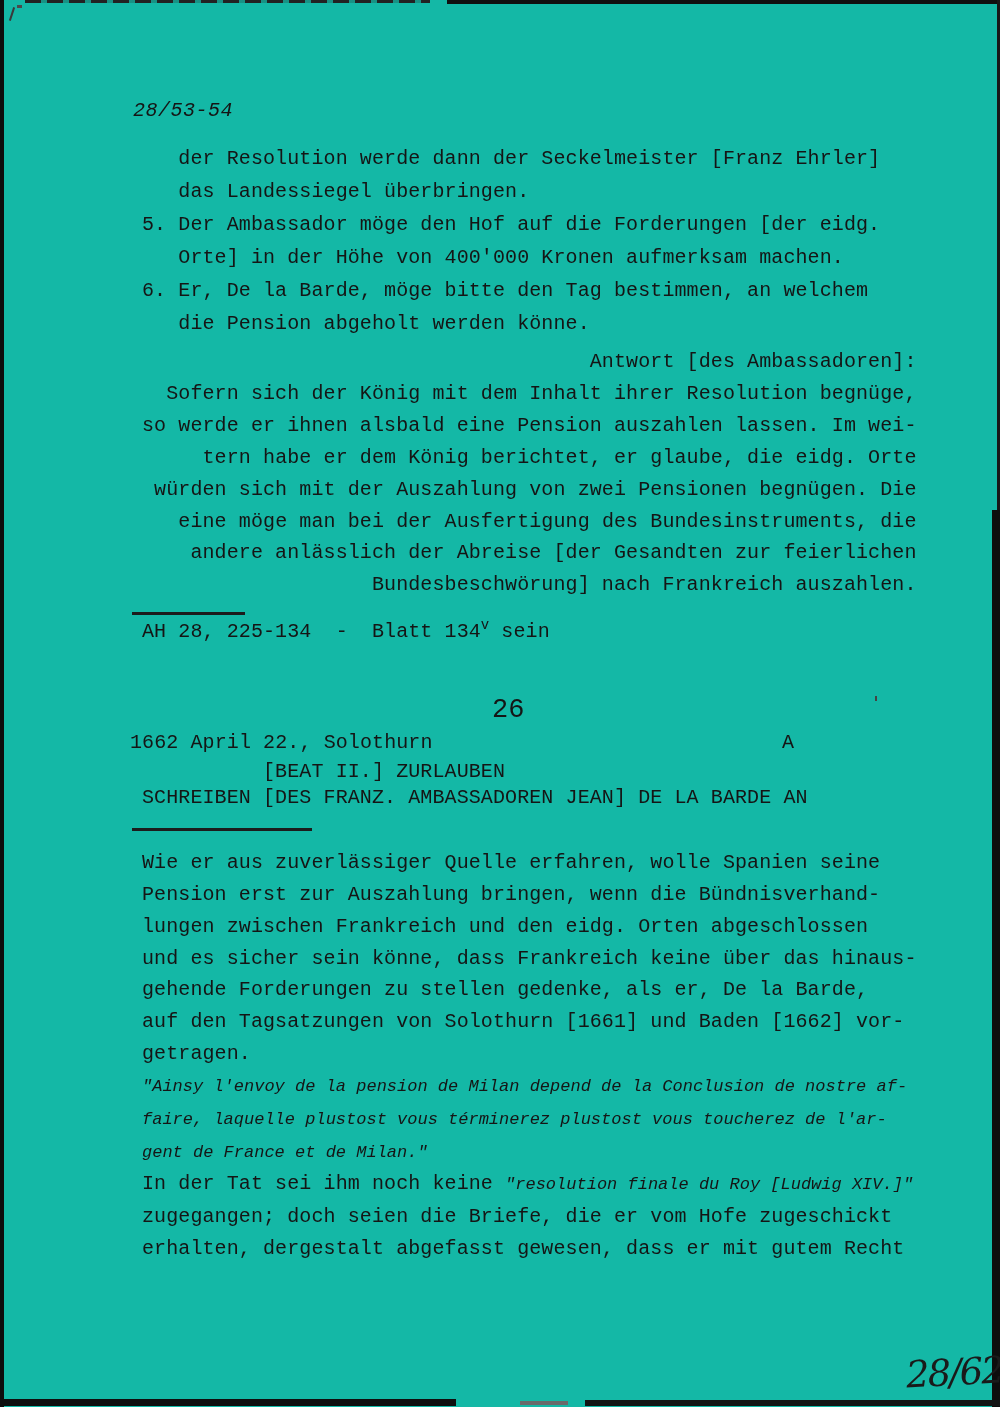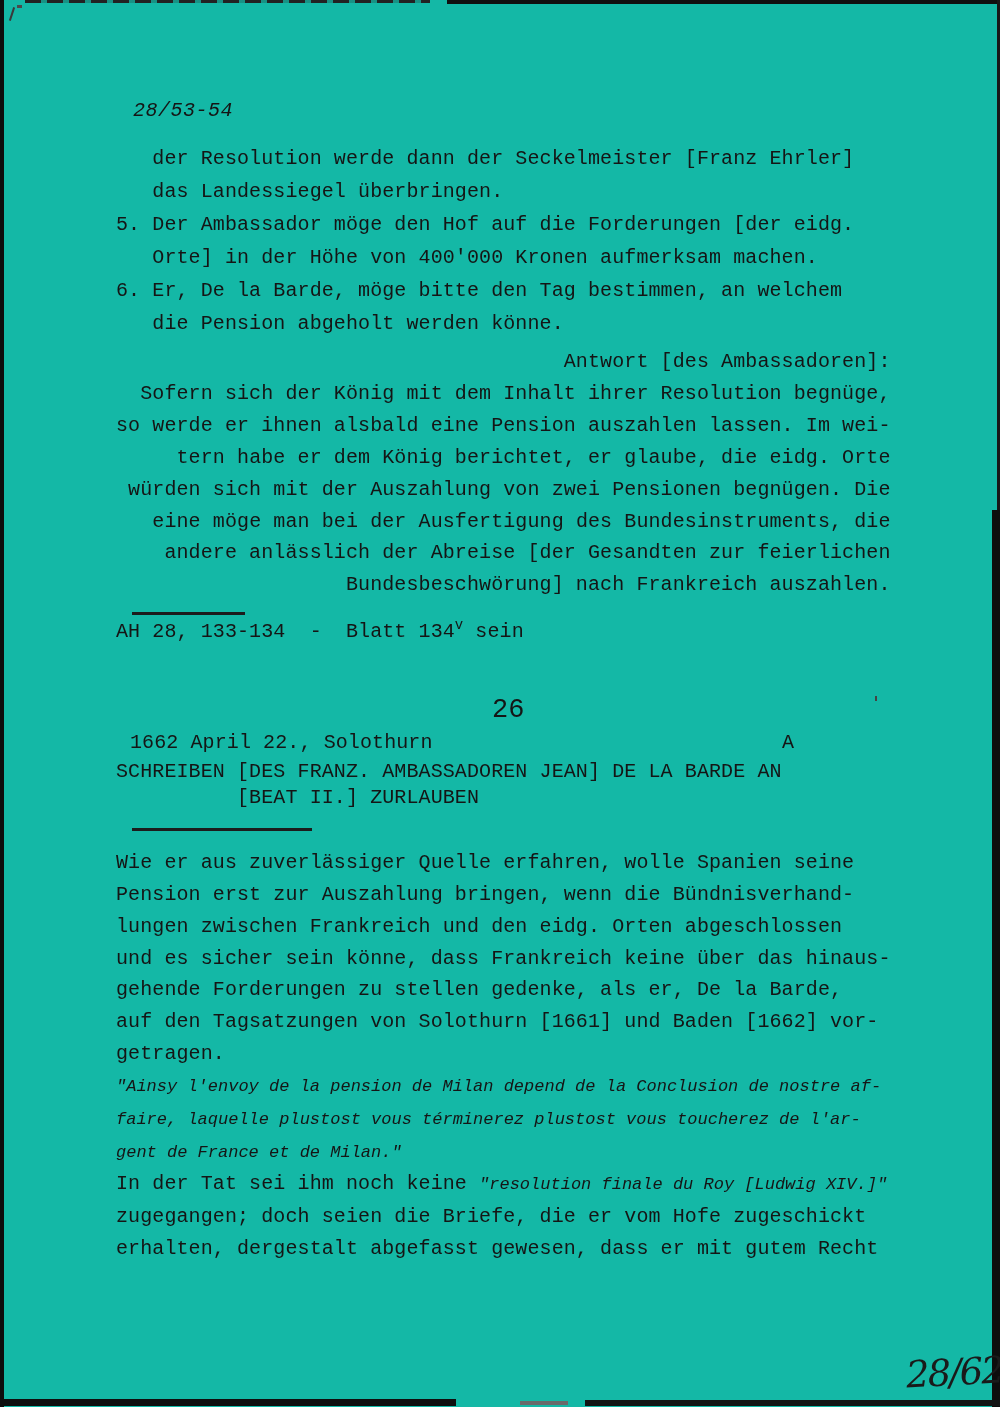--- a/index.html
+++ b/index.html
@@ -9,21 +9,21 @@
   }
   .page{
     position:relative;
     width:1000px;height:1407px;
     background:#14b8a6;
     overflow:hidden;
     color:#151515;
   }
   .tblock{
     position:absolute;
-    left:116px;
+    left:142px;
     font-size:20px;
     letter-spacing:0.1px;
     white-space:pre;
   }
   .tblock .line{white-space:pre;}
   .b1{top:142px;} .b1 .line{line-height:33px;}
   .b2{top:346px;} .b2 .line{line-height:31.9px;text-align:right;}
   .src{top:619px;} .src .line{line-height:26px;}
   .title54{top:759px;} .title54 .line{line-height:26.3px;}
   .body54{top:847px;} .body54 .line{line-height:31.85px;}
@@ -103,25 +103,25 @@
   <div class="edge corner-dot"></div>
   <div class="edge speck"></div>
 
   <div class="page-header">28/53-54</div>
 
   <div class="tblock b1"><div class="line"><span>   der Resolution werde dann der Seckelmeister [Franz Ehrler]</span></div><div class="line"><span>   das Landessiegel überbringen.</span></div><div class="line"><span>5. Der Ambassador möge den Hof auf die Forderungen [der eidg.</span></div><div class="line"><span>   Orte] in der Höhe von 400'000 Kronen aufmerksam machen.</span></div><div class="line"><span>6. Er, De la Barde, möge bitte den Tag bestimmen, an welchem</span></div><div class="line"><span>   die Pension abgeholt werden könne.</span></div></div>
 
   <div class="tblock b2"><div class="line"><span>Antwort [des Ambassadoren]:</span></div><div class="line"><span>Sofern sich der König mit dem Inhalt ihrer Resolution begnüge,</span></div><div class="line"><span>so werde er ihnen alsbald eine Pension auszahlen lassen. Im wei-</span></div><div class="line"><span>tern habe er dem König berichtet, er glaube, die eidg. Orte</span></div><div class="line"><span>würden sich mit der Auszahlung von zwei Pensionen begnügen. Die</span></div><div class="line"><span>eine möge man bei der Ausfertigung des Bundesinstruments, die</span></div><div class="line"><span>andere anlässlich der Abreise [der Gesandten zur feierlichen</span></div><div class="line"><span>Bundesbeschwörung] nach Frankreich auszahlen.</span></div></div>
 
   <div class="rule rule1"></div>
-  <div class="tblock src"><div class="line"><span>AH 28, 133-134  -  Blatt 134</span><span class="sup">v</span><span> sein</span></div></div>
+  <div class="tblock src"><div class="line"><span>AH 28, 225-134  -  Blatt 134</span><span class="sup">v</span><span> sein</span></div></div>
 
   <div class="doc-number">26</div>
   <div class="date-line">1662 April 22., Solothurn</div>
   <div class="side-letter">A</div>
-  <div class="tblock title54"><div class="line"><span>SCHREIBEN [DES FRANZ. AMBASSADOREN JEAN] DE LA BARDE AN</span></div><div class="line"><span>          [BEAT II.] ZURLAUBEN</span></div></div>
+  <div class="tblock title54"><div class="line"><span>          [BEAT II.] ZURLAUBEN</span></div><div class="line"><span>SCHREIBEN [DES FRANZ. AMBASSADOREN JEAN] DE LA BARDE AN</span></div></div>
   <div class="rule rule2"></div>
 
   <div class="tblock body54"><div class="line"><span>Wie er aus zuverlässiger Quelle erfahren, wolle Spanien seine</span></div><div class="line"><span>Pension erst zur Auszahlung bringen, wenn die Bündnisverhand-</span></div><div class="line"><span>lungen zwischen Frankreich und den eidg. Orten abgeschlossen</span></div><div class="line"><span>und es sicher sein könne, dass Frankreich keine über das hinaus-</span></div><div class="line"><span>gehende Forderungen zu stellen gedenke, als er, De la Barde,</span></div><div class="line"><span>auf den Tagsatzungen von Solothurn [1661] und Baden [1662] vor-</span></div><div class="line"><span>getragen.</span></div><div class="line"><span class="italic">"Ainsy l'envoy de la pension de Milan depend de la Conclusion de nostre af-</span></div><div class="line"><span class="italic">faire, laquelle plustost vous términerez plustost vous toucherez de l'ar-</span></div><div class="line"><span class="italic">gent de France et de Milan."</span></div><div class="line"><span>In der Tat sei ihm noch keine </span><span class="italic">"resolution finale du Roy [Ludwig XIV.]"</span></div><div class="line"><span>zugegangen; doch seien die Briefe, die er vom Hofe zugeschickt</span></div><div class="line"><span>erhalten, dergestalt abgefasst gewesen, dass er mit gutem Recht</span></div></div>
 
   <div class="folio">28/62</div>
 
 </div>
 
 </body></html>

